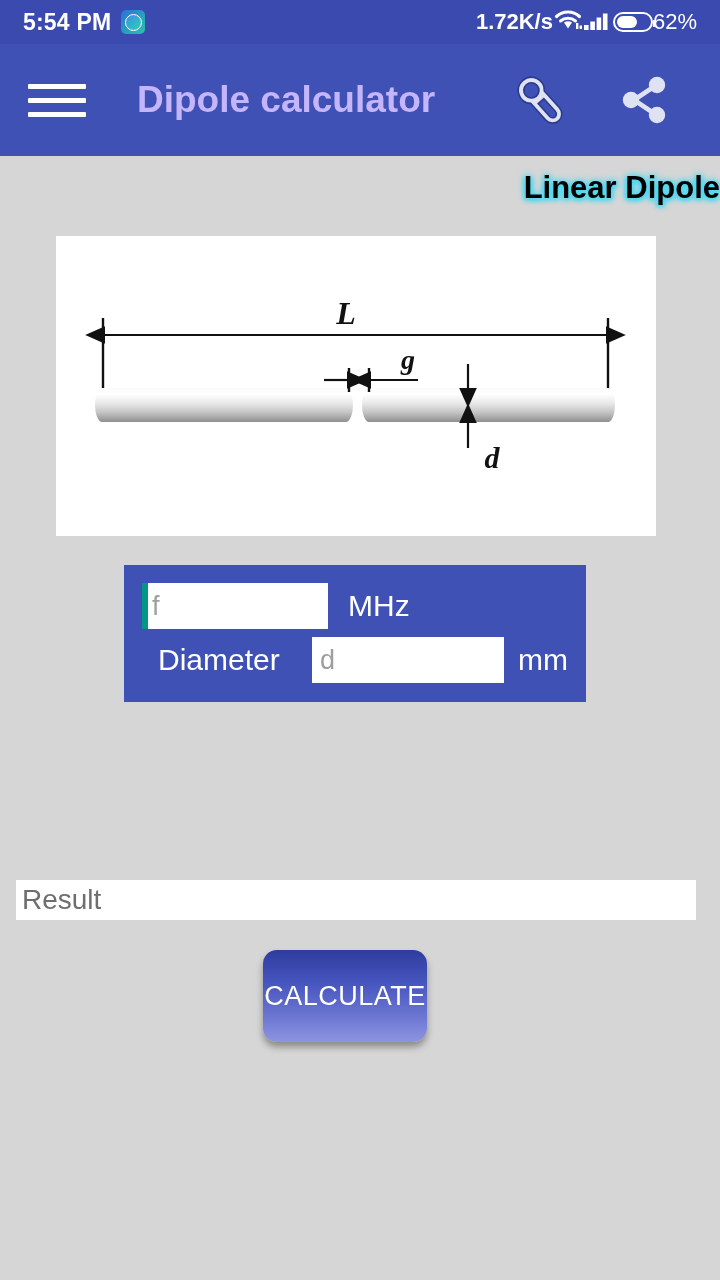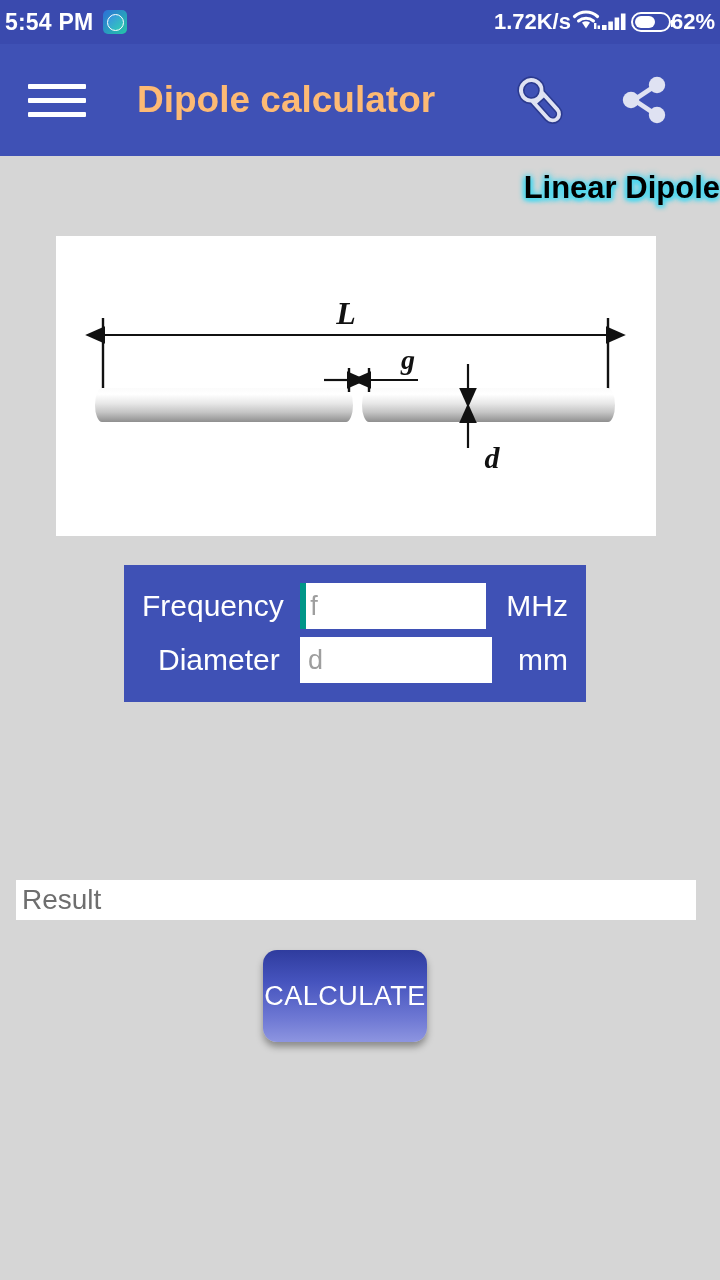--- a/index.html
+++ b/index.html
@@ -17,21 +17,21 @@
   }
 
   
   #status-bar {
     position: absolute;
     top: 0; left: 0;
     width: 720px; height: 44px;
     background: #3a4aae;
     display: flex;
     align-items: center;
-    padding: 0 5px;
+    padding: 0 23px;
   }
   #status-left {
     display: flex;
     align-items: center;
     gap: 10px;
   }
   #status-time {
     color: #ffffff;
     font-size: 23px;
     font-weight: bold;
@@ -57,21 +57,21 @@
     align-items: center;
   }
   #net-speed {
     color: #ffffff;
     font-size: 22px;
     font-weight: bold;
   }
   #battery-pct {
     color: #ffffff;
     font-size: 22px;
-    font-weight: bold;
+    font-weight: normal;
   }
   .battery-shell {
     width: 40px; height: 20px;
     border: 2.5px solid #ffffff;
     border-radius: 10px;
     position: relative;
     display: flex;
     align-items: center;
     padding: 2px;
   }
@@ -107,21 +107,21 @@
     gap: 9px;
     cursor: pointer;
   }
   #menu-button span {
     display: block;
     height: 5px;
     background: #ffffff;
     border-radius: 1px;
   }
   #app-title {
-    color: #fdba74;
+    color: #c4b5fd;
     font-size: 37px;
     font-weight: bold;
     margin-left: 51px;
     white-space: nowrap;
   }
   #app-actions {
     margin-left: auto;
     display: flex;
     align-items: center;
     gap: 42px;
@@ -199,21 +199,21 @@
     padding-left: 4px;
   }
   #diameter-input {
     width: 192px;
     margin-left: 0px;
   }
   .text-input::placeholder { color: #9e9e9e; opacity: 1; }
   .unit-label {
     color: #ffffff;
     font-size: 30px;
-    margin-left: 26px;
+    margin-left: 14px;
     white-space: nowrap;
   }
   #row-frequency .unit-label { margin-left: 20px; }
   #row-diameter .input-label { width: 162px; margin-left: 16px; }
 
   
   #calculate-button {
     position: absolute;
     left: 263px; top: 794px;
     width: 164px; height: 92px;
@@ -348,21 +348,20 @@
       <text x="352" y="133" font-family="'Liberation Serif',serif" font-style="italic" font-weight="bold" font-size="28" fill="#111" text-anchor="middle">g</text>
 
       <line x1="412" y1="128" x2="412" y2="152" stroke="#111" stroke-width="2.2" marker-end="url(#arrR)"></line>
       <line x1="412" y1="212" x2="412" y2="187" stroke="#111" stroke-width="2.2" marker-end="url(#arrR)"></line>
       <text x="436" y="232" font-family="'Liberation Serif',serif" font-style="italic" font-weight="bold" font-size="30" fill="#111" text-anchor="middle">d</text>
     </svg>
   </div>
 
   <div id="input-panel">
     <div class="input-row" id="row-frequency">
-      <span class="input-label">Frequency</span>
       <input class="text-input" id="frequency-input" type="text" placeholder="f" style="">
       <span class="unit-label">MHz</span>
     </div>
     <div class="input-row" id="row-diameter">
       <span class="input-label">Diameter</span>
       <input class="text-input" id="diameter-input" type="text" placeholder="d" style="">
       <span class="unit-label">mm</span>
     </div>
   </div>
 

